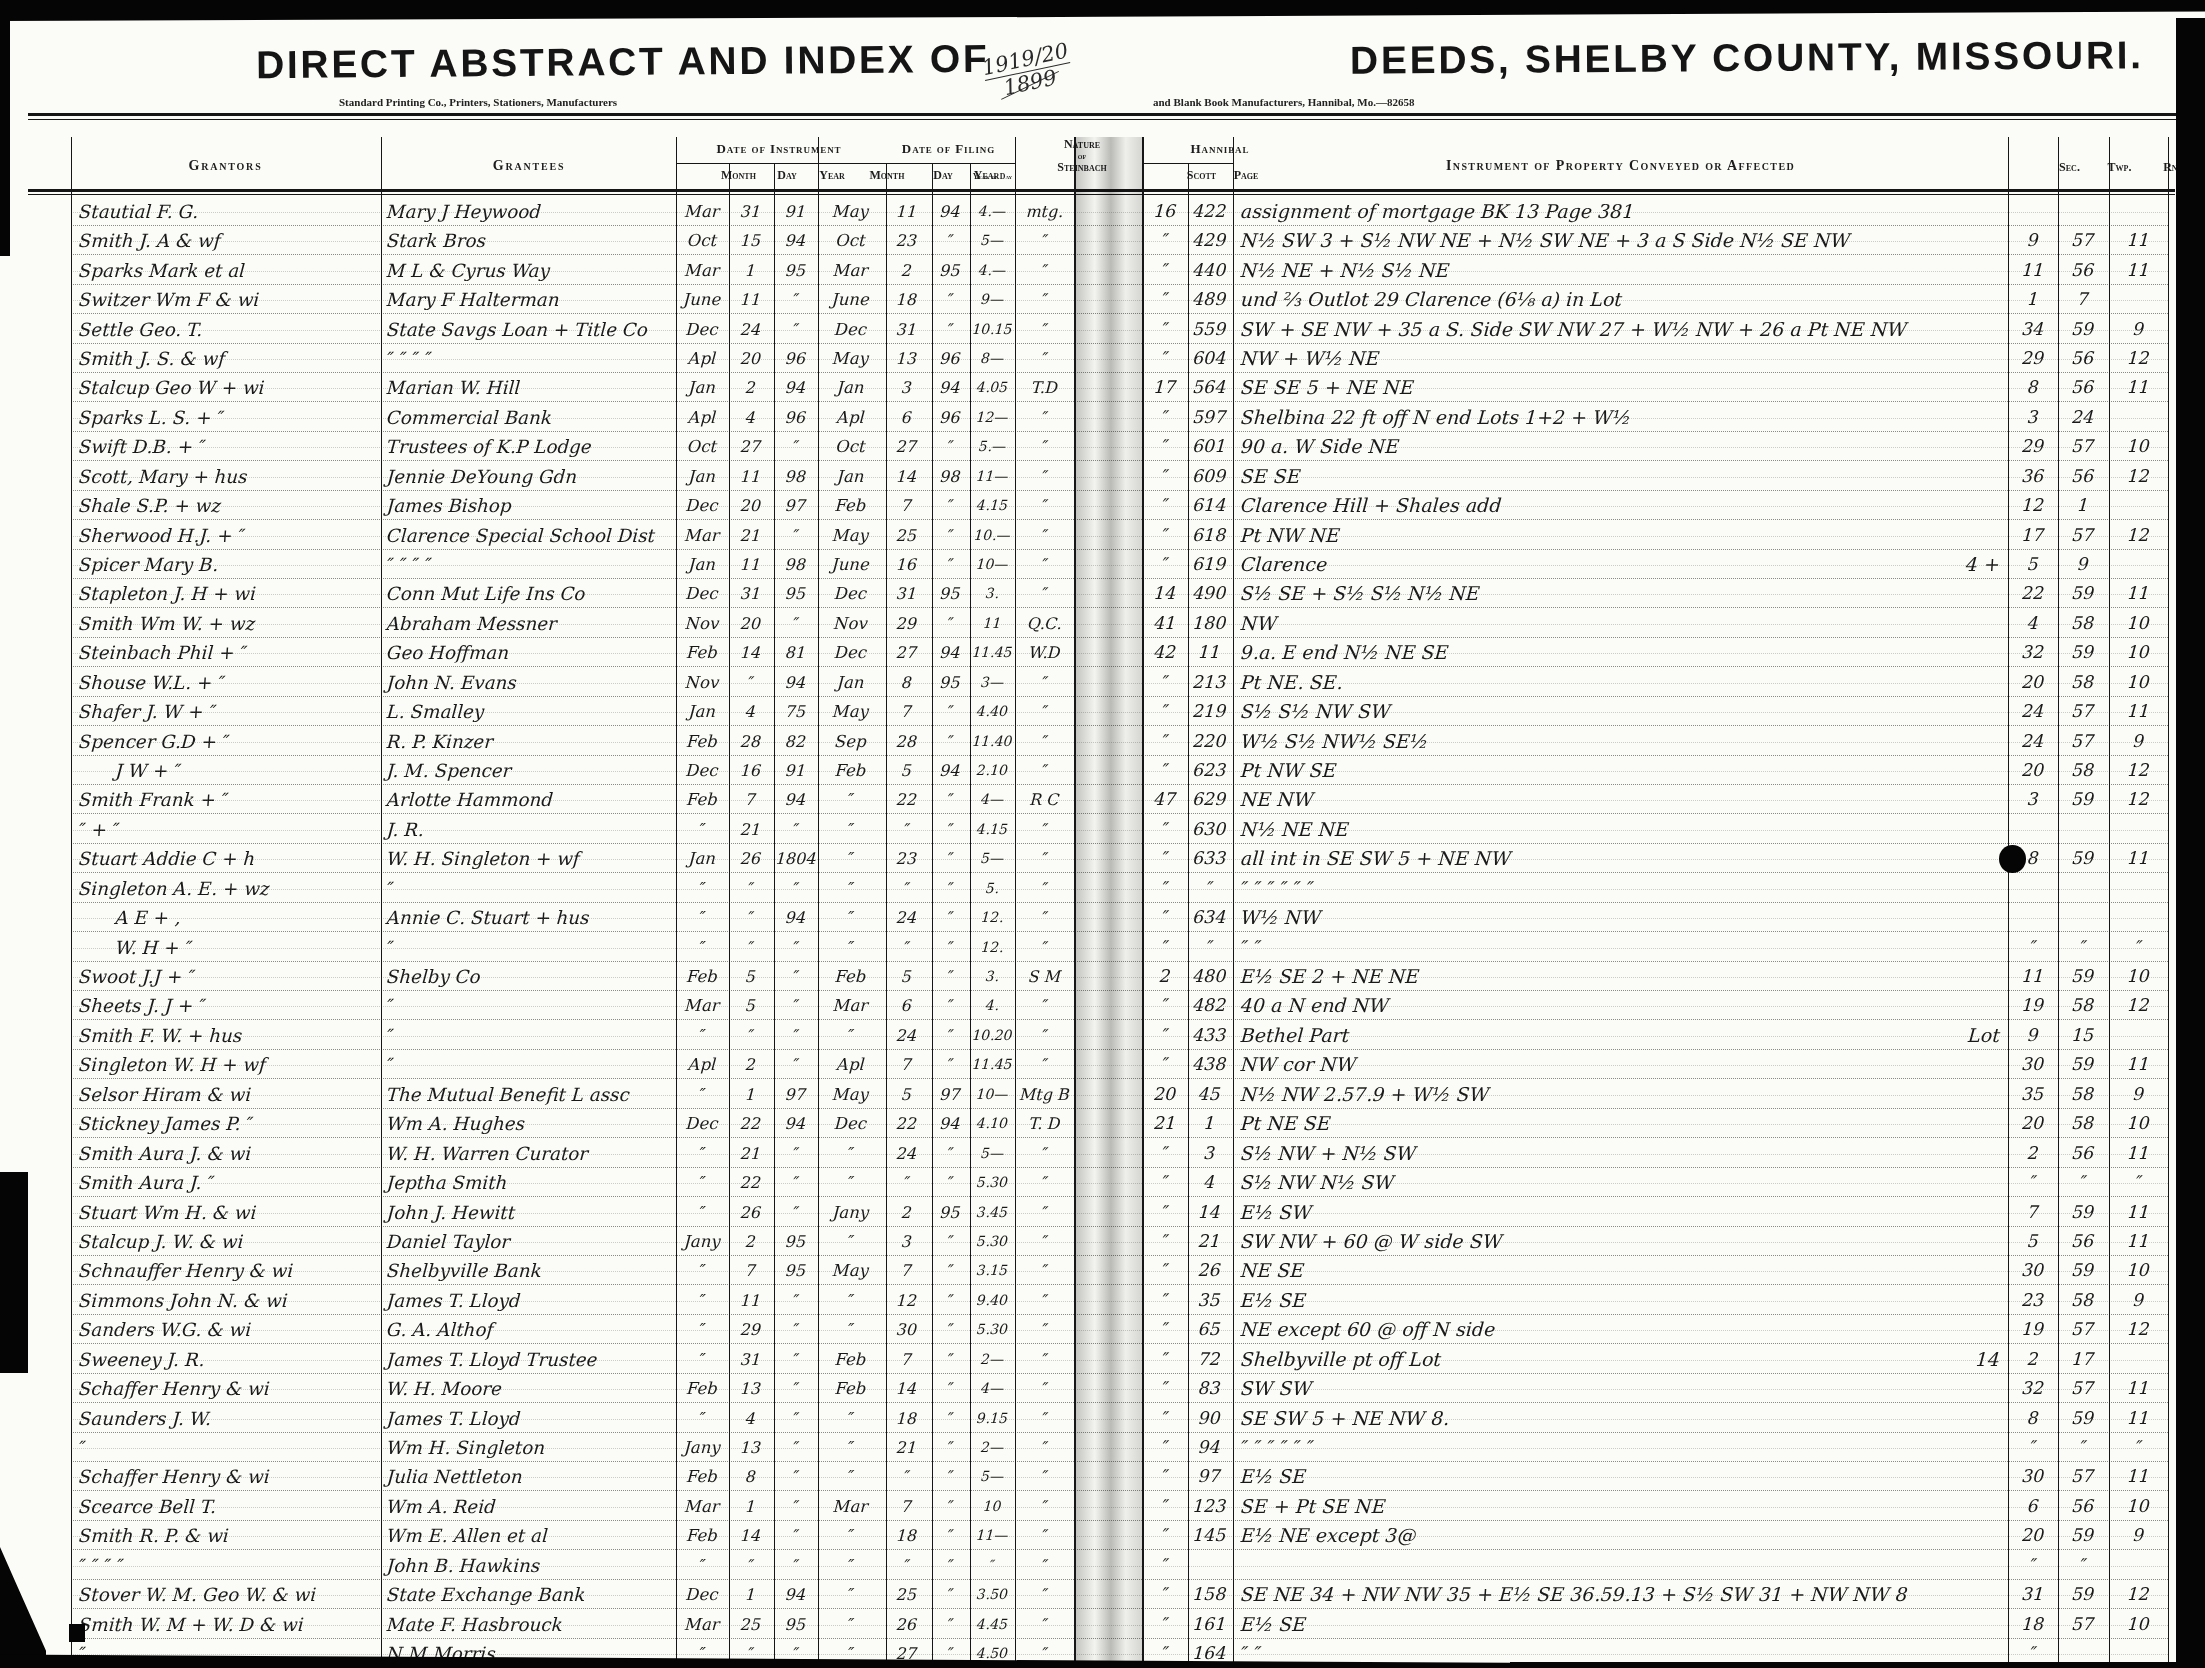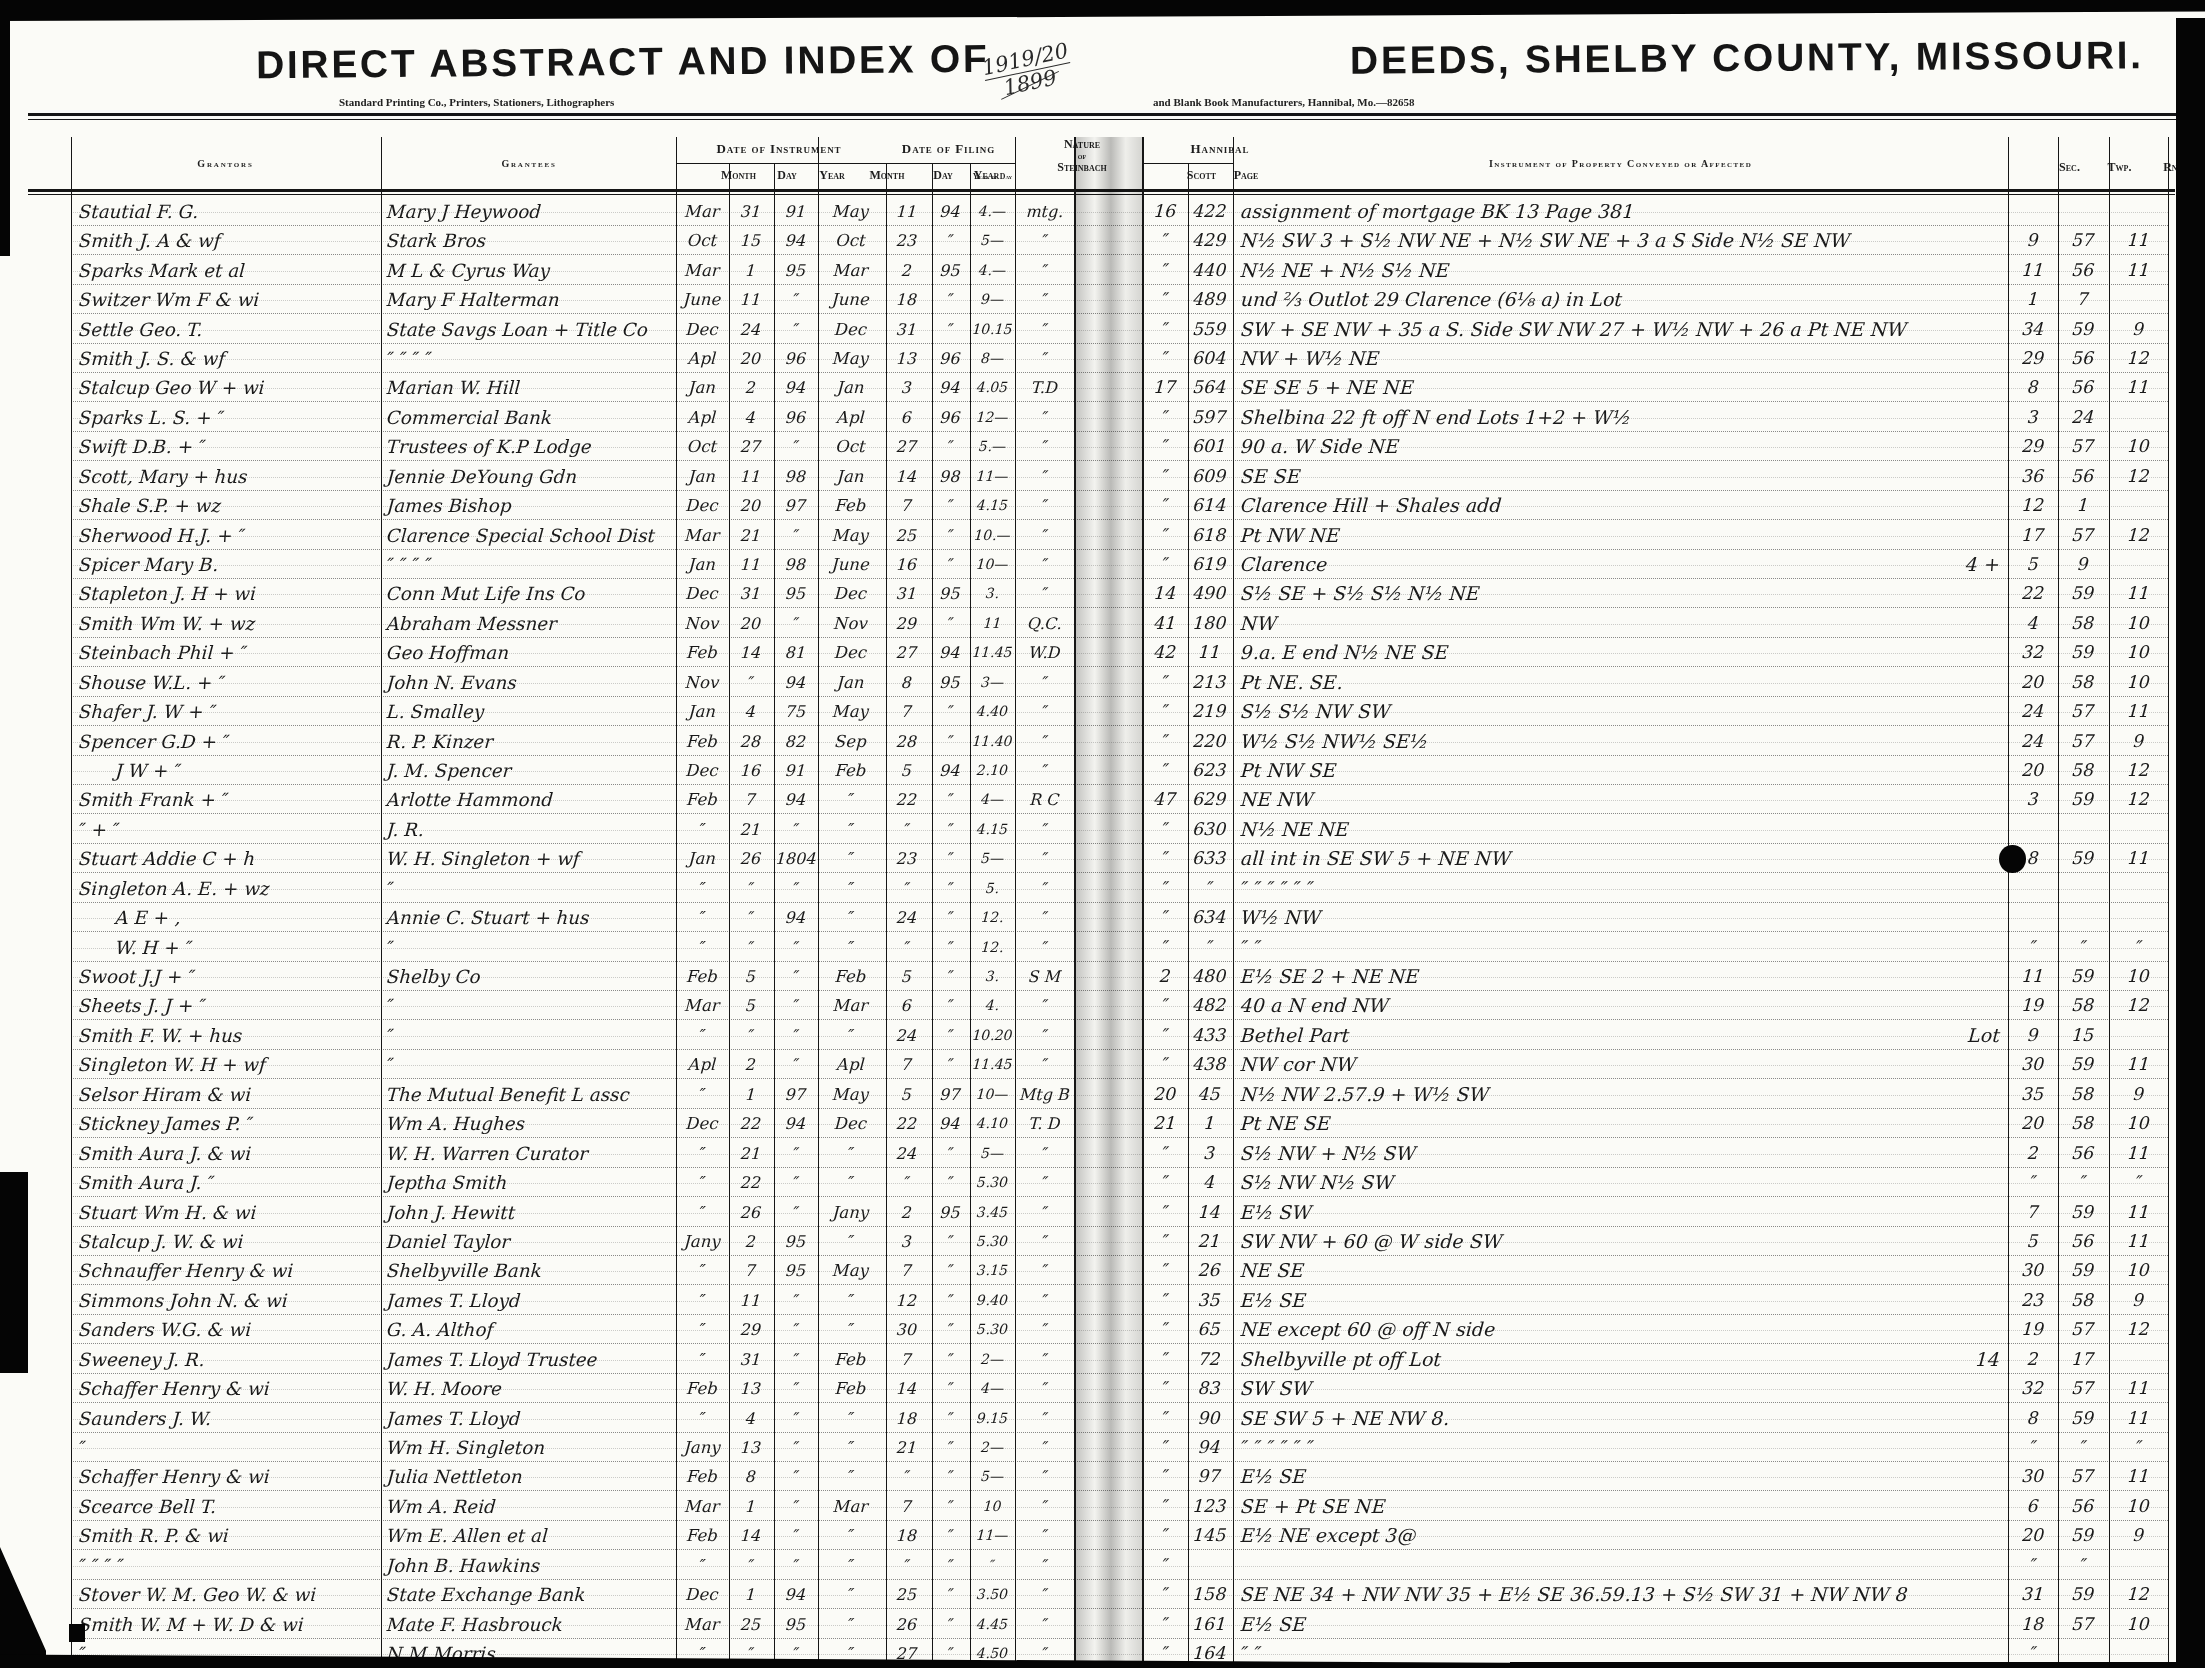--- a/index.html
+++ b/index.html
@@ -12,21 +12,21 @@
   .imprint{font-family:"Liberation Serif",serif;font-weight:700;font-size:11px;color:#222;white-space:nowrap;}
   .pencil{font-family:"DejaVu Serif",serif;font-style:italic;font-size:21px;color:#2a2a2a;
           transform:rotate(-12deg);line-height:1.05;text-align:center;}
   .pencil .strike{display:inline-block;position:relative;}
   .pencil .strike::after{content:'';position:absolute;left:-6.4px;right:-4.6px;top:58%;
           border-top:1.8px solid #2a2a2a;transform:rotate(-14deg);}
   .pencil .over{border-bottom:1.8px solid #2a2a2a;padding-bottom:0.9px;}
   
   .colhead{font-family:"Liberation Serif",serif;font-weight:700;color:#1d1d1d;
            font-variant:small-caps;text-align:center;white-space:nowrap;}
-  .ch-big{font-size:10px;letter-spacing:1.8px;}
+  .ch-big{font-size:14px;letter-spacing:1.8px;}
   .ch-mid{font-size:13px;letter-spacing:0.9px;margin-left:32px;}
   .ch-sub{font-size:12px;margin-left:36px;}
   .ch-tiny{font-size:7.8px;font-weight:700;}
   
   .vline,.hline{background:#161616;}
   
   .row{position:absolute;left:0;width:2205px;height:29px;}
   .row::before{content:'';position:absolute;left:71px;width:2097px;bottom:0;
                border-bottom:0.9px dotted rgba(45,45,45,.55);}
   .row::after{content:'';position:absolute;left:71px;width:2097px;top:50%;
@@ -63,21 +63,21 @@
 <div id="sheet">
 
   <div class="abs title" style="left:256px;top:40px;transform:rotate(-0.5deg);">DIRECT ABSTRACT AND INDEX OF</div>
   <div class="abs title" style="left:1350px;top:36px;transform:rotate(-0.4deg);">DEEDS, SHELBY COUNTY, MISSOURI.</div>
 
   <div class="abs pencil" style="left:984px;top:48px;">
     <div class="over">1919/20</div>
     <div class="strike">1899</div>
   </div>
 
-  <div class="abs imprint" style="left:339px;top:96px;">Standard Printing Co., Printers, Stationers, Lithographers</div>
+  <div class="abs imprint" style="left:339px;top:96px;">Standard Printing Co., Printers, Stationers, Manufacturers</div>
   <div class="abs imprint" style="left:1153px;top:96px;">and Blank Book Manufacturers, Hannibal, Mo.—82658</div>
 
   <div class="abs hline" style="left:27.5px;top:113px;width:2151px;height:2.7px;"></div>
   <div class="abs hline" style="left:27.5px;top:119px;width:2151px;height:1.4px;"></div>
 
   <div class="abs colhead ch-big" style="left:71px;width:309px;top:158px;">Grantors</div>
   <div class="abs colhead ch-big" style="left:381px;width:296px;top:158px;">Grantees</div>
 
   <div class="abs colhead ch-mid" style="left:676px;width:142px;top:141px;">Date of Instrument</div>
   <div class="abs colhead ch-sub" style="left:678px;width:49px;top:168px;">Month</div>

